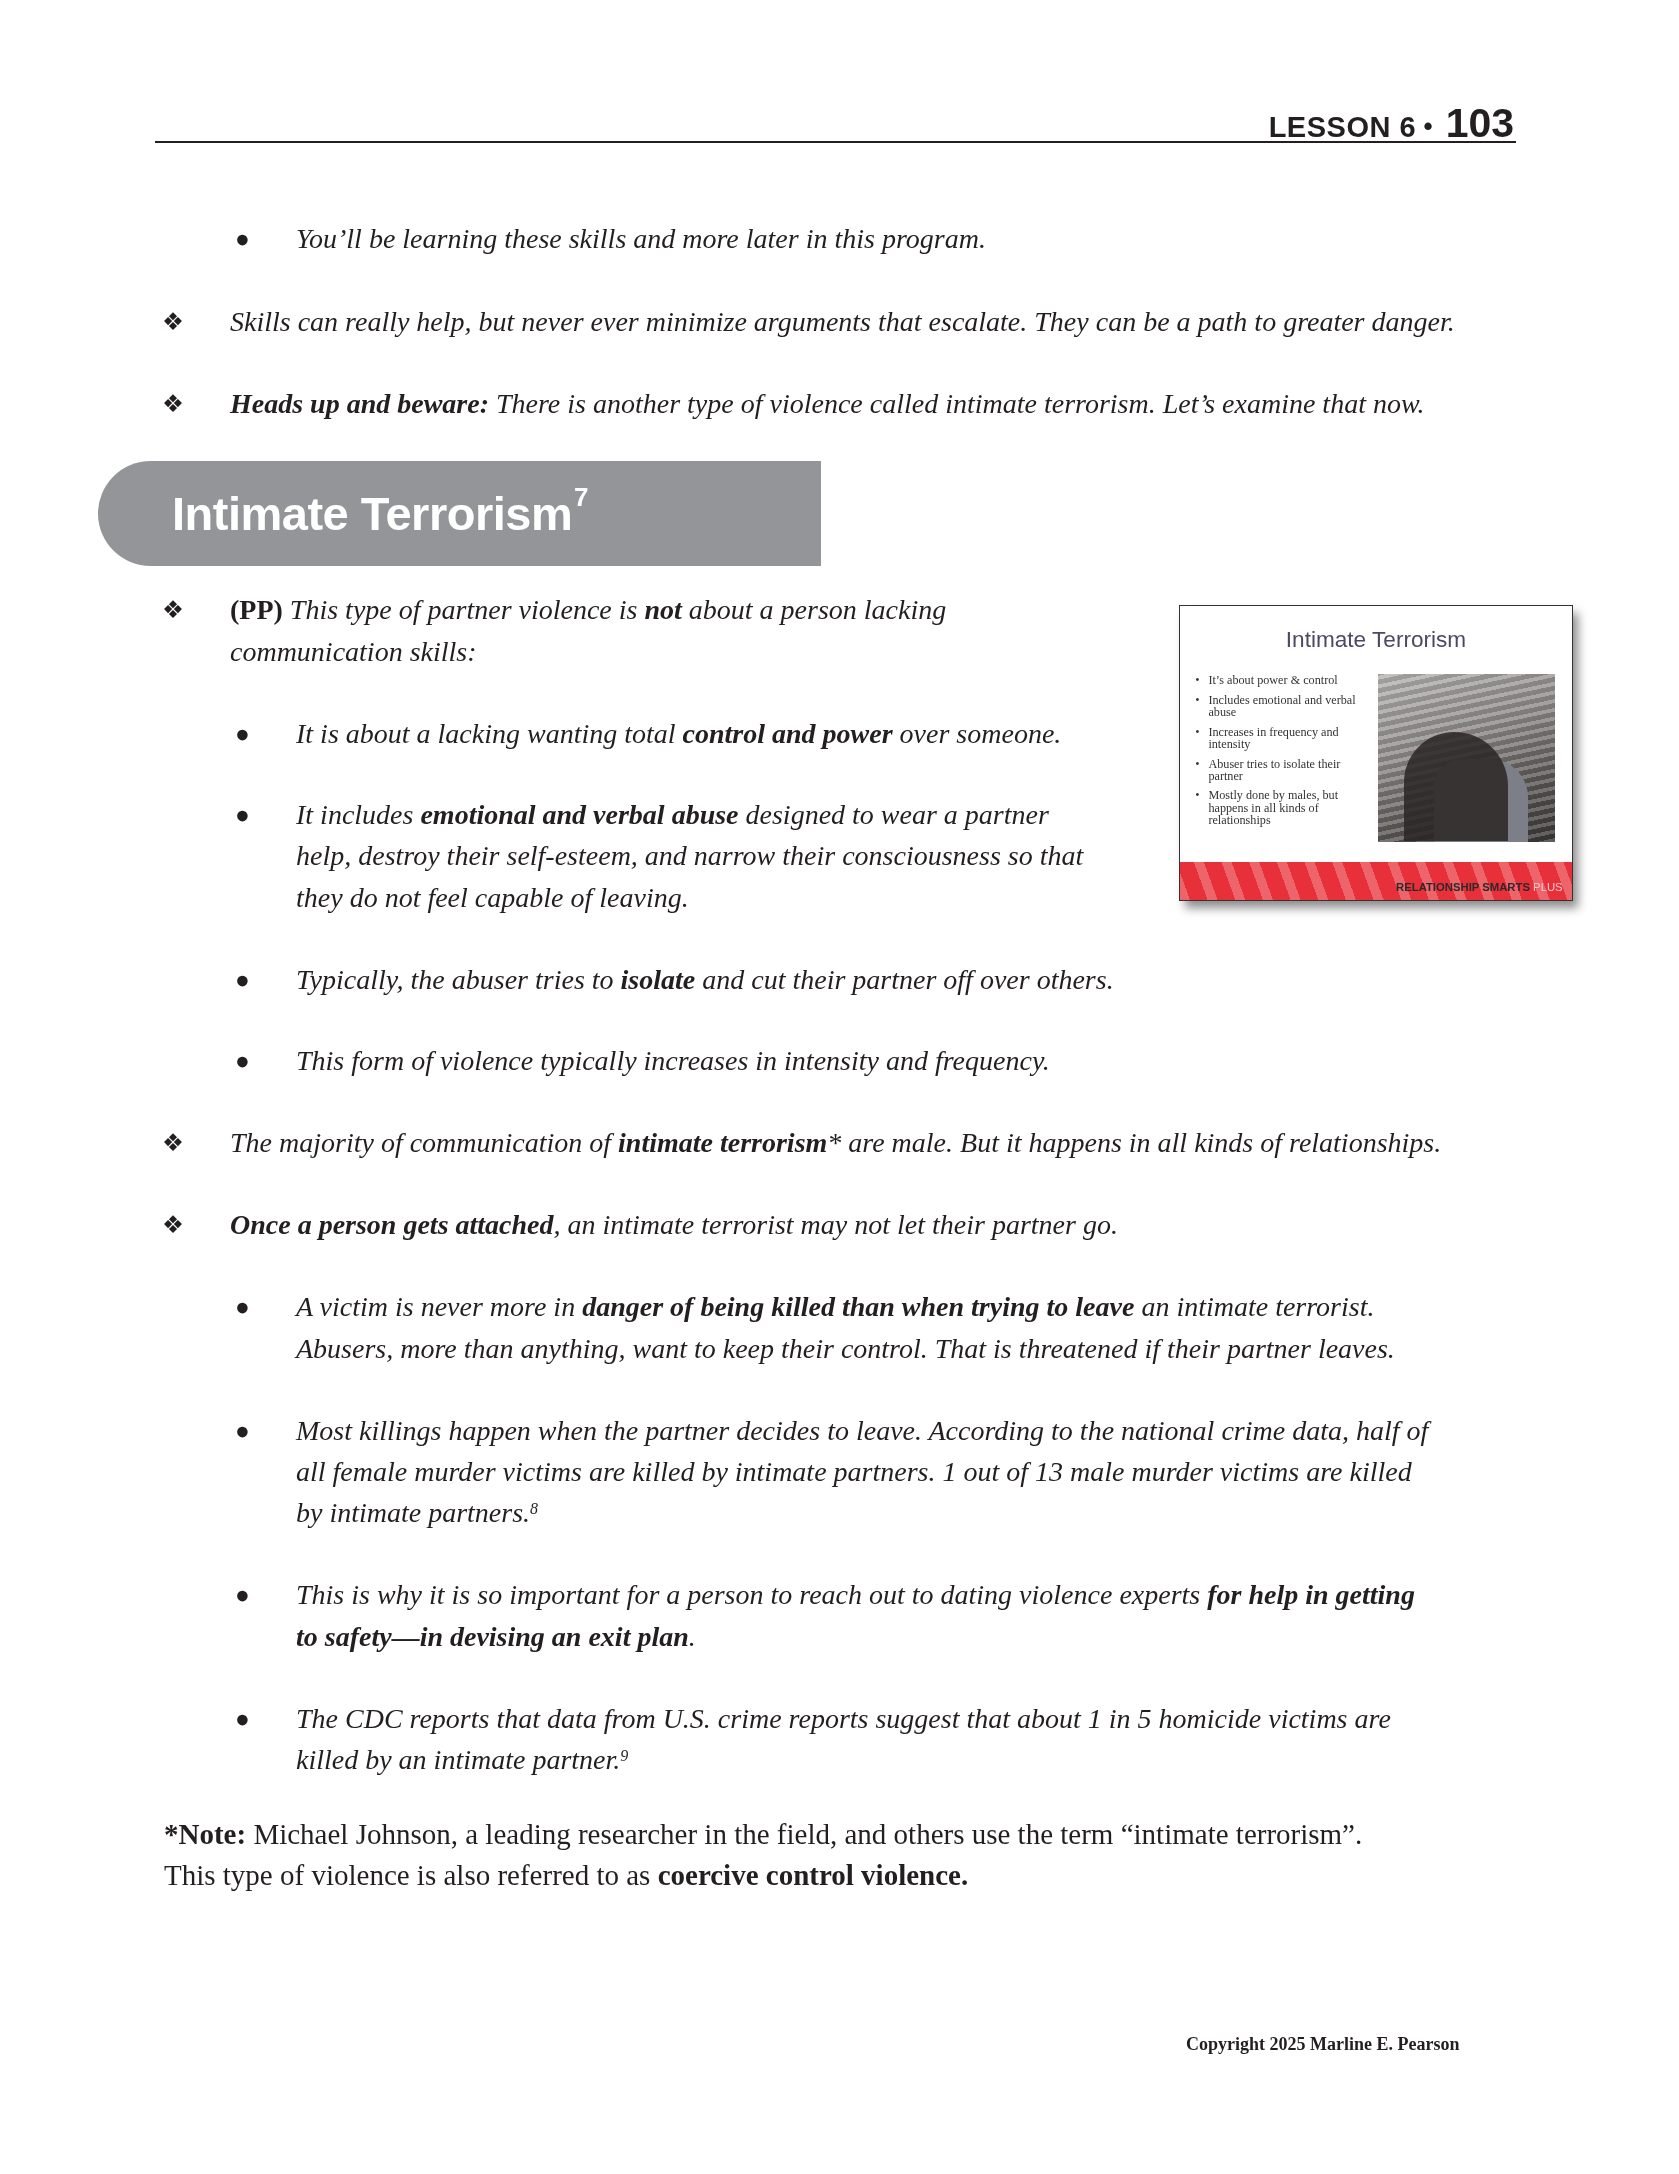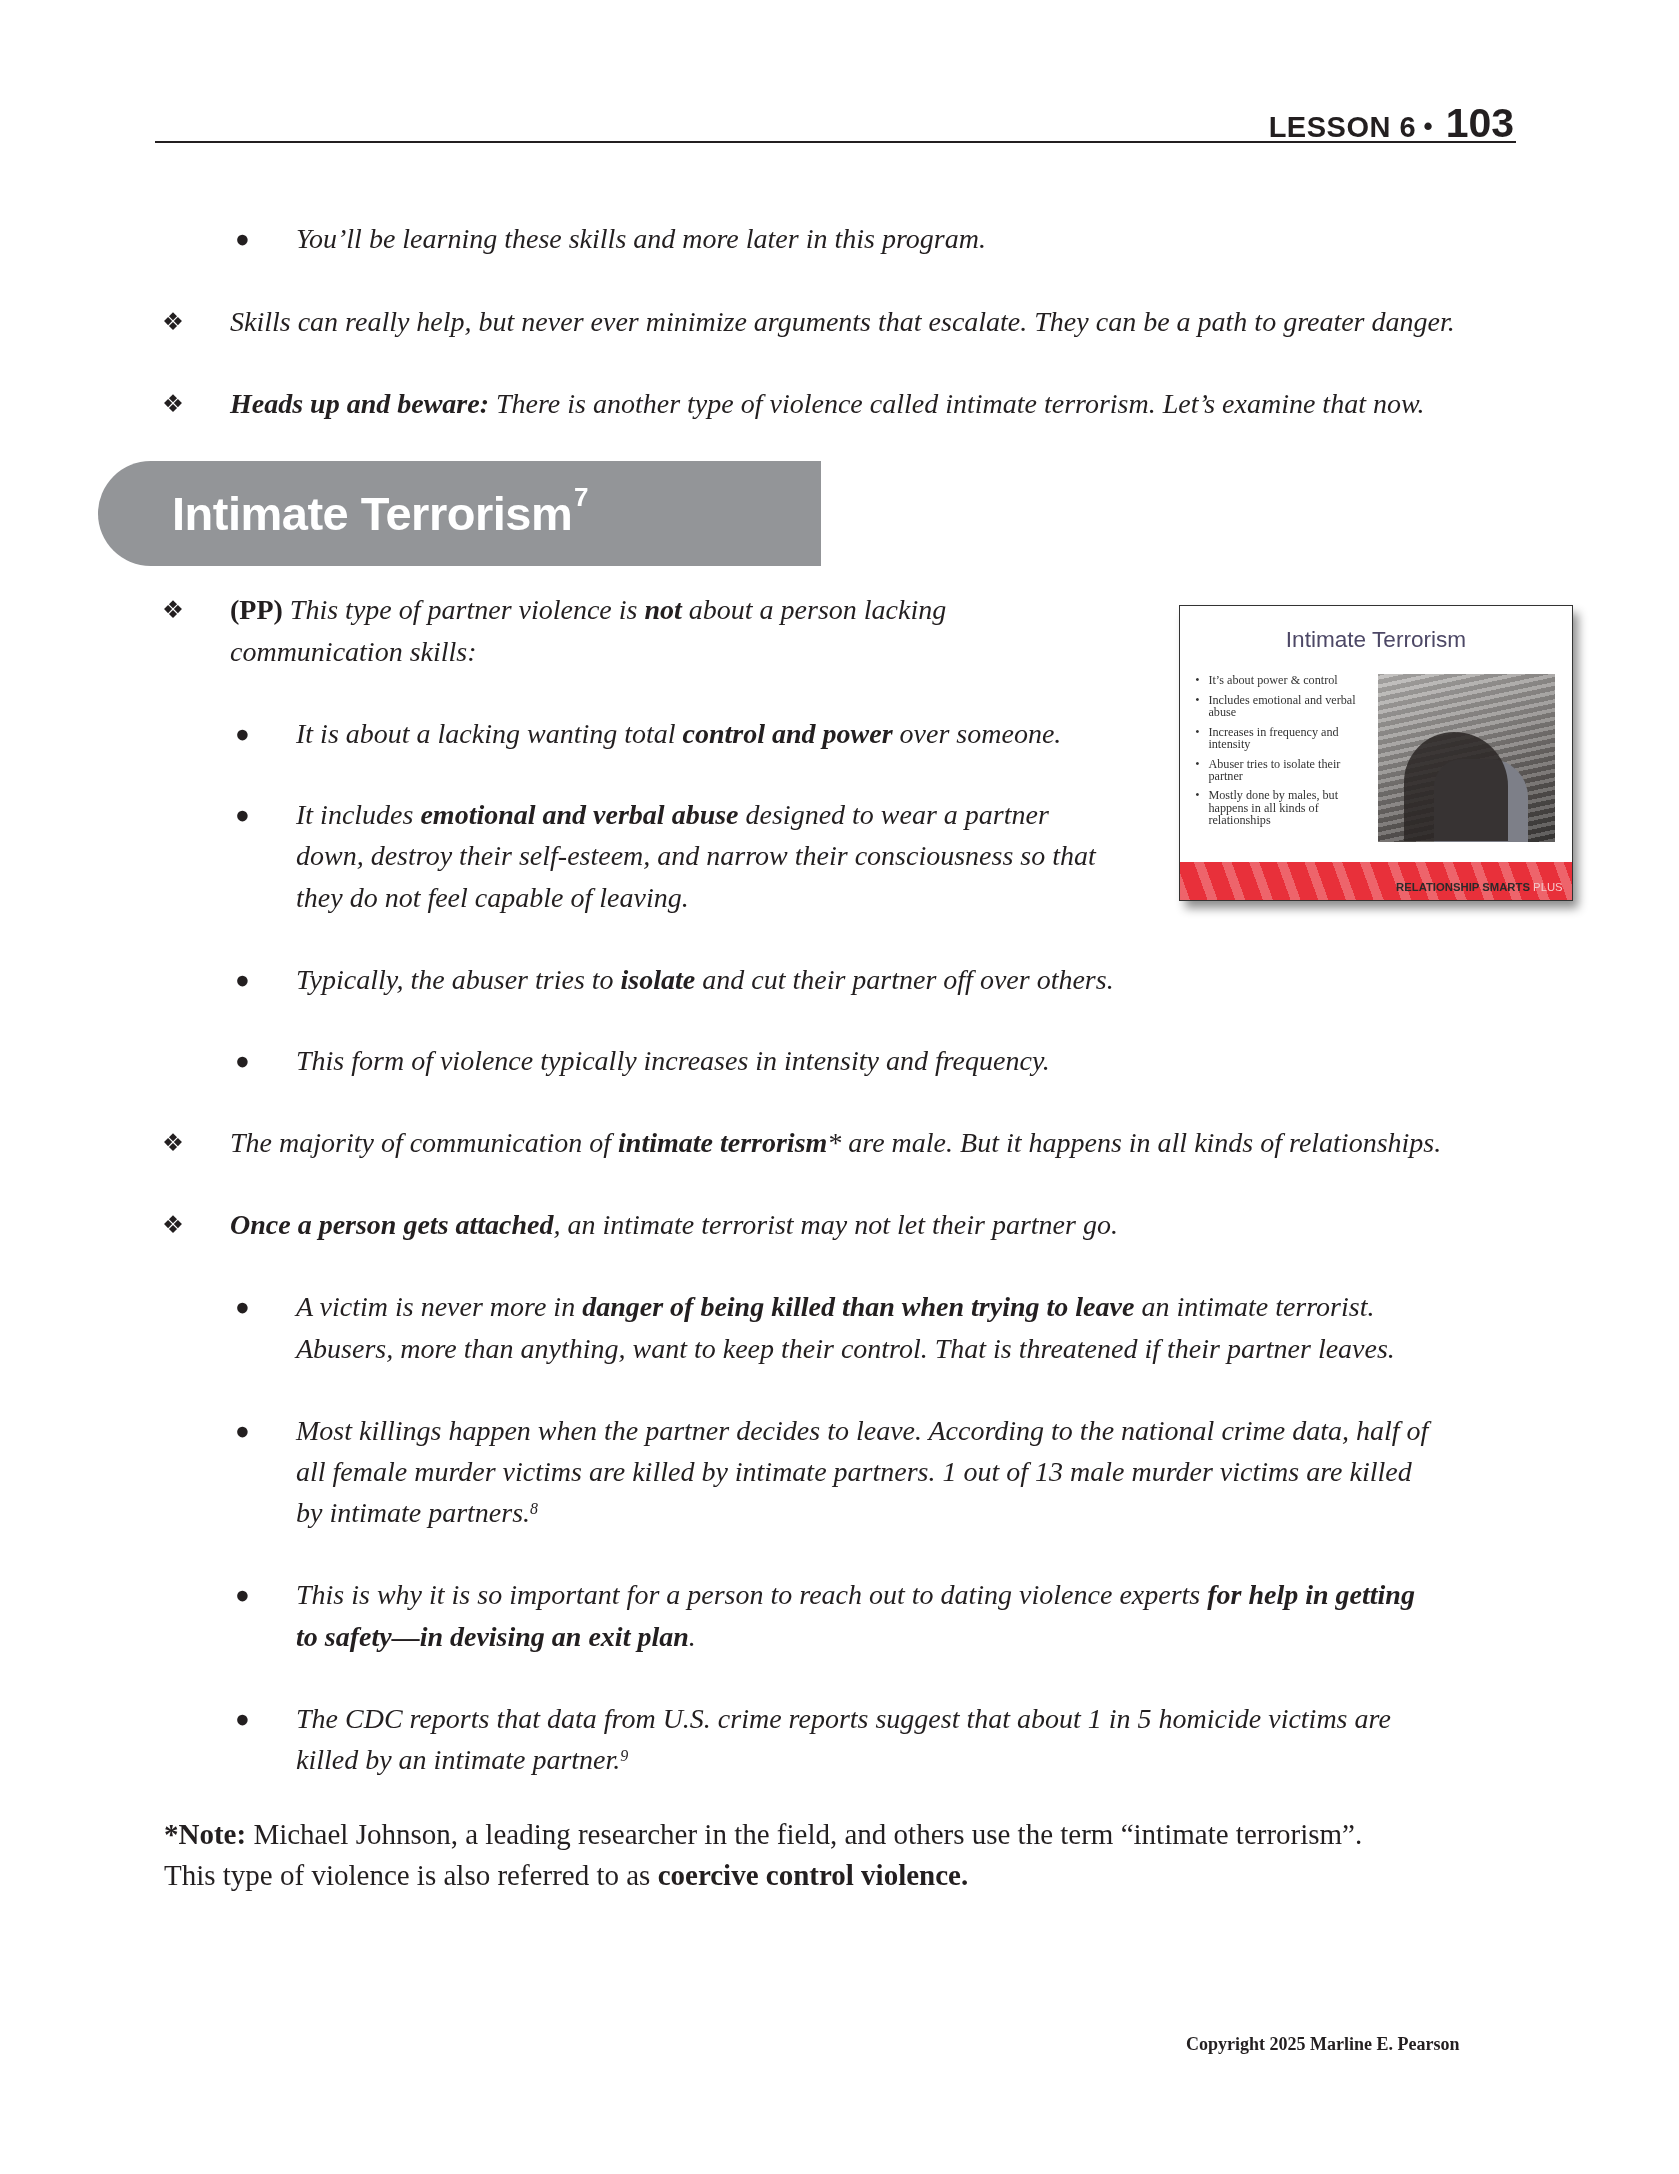--- a/index.html
+++ b/index.html
@@ -89,21 +89,21 @@
 <div class="row" style="top:713px;">
   <span class="mark bullet">●</span>
   <span class="txt-b"><span>It is about a lacking wanting total </span><b>control and power</b><span> over someone.</span></span>
 </div>
 
 <div class="row" style="top:794px;">
   <span class="mark bullet">●</span>
   <span class="txt-b"><span>It includes </span><b>emotional and verbal abuse</b><span> designed to wear a partner</span></span>
 </div>
 <div class="row" style="top:835px;">
-  <span class="txt-b">down, destroy their self-esteem, and narrow their consciousness so that</span>
+  <span class="txt-b">help, destroy their self-esteem, and narrow their consciousness so that</span>
 </div>
 <div class="row" style="top:877px;">
   <span class="txt-b">they do not feel capable of leaving.</span>
 </div>
 
 <div class="row" style="top:959px;">
   <span class="mark bullet">●</span>
   <span class="txt-b"><span>Typically, the abuser tries to </span><b>isolate</b><span> and cut their partner off over others.</span></span>
 </div>
 

